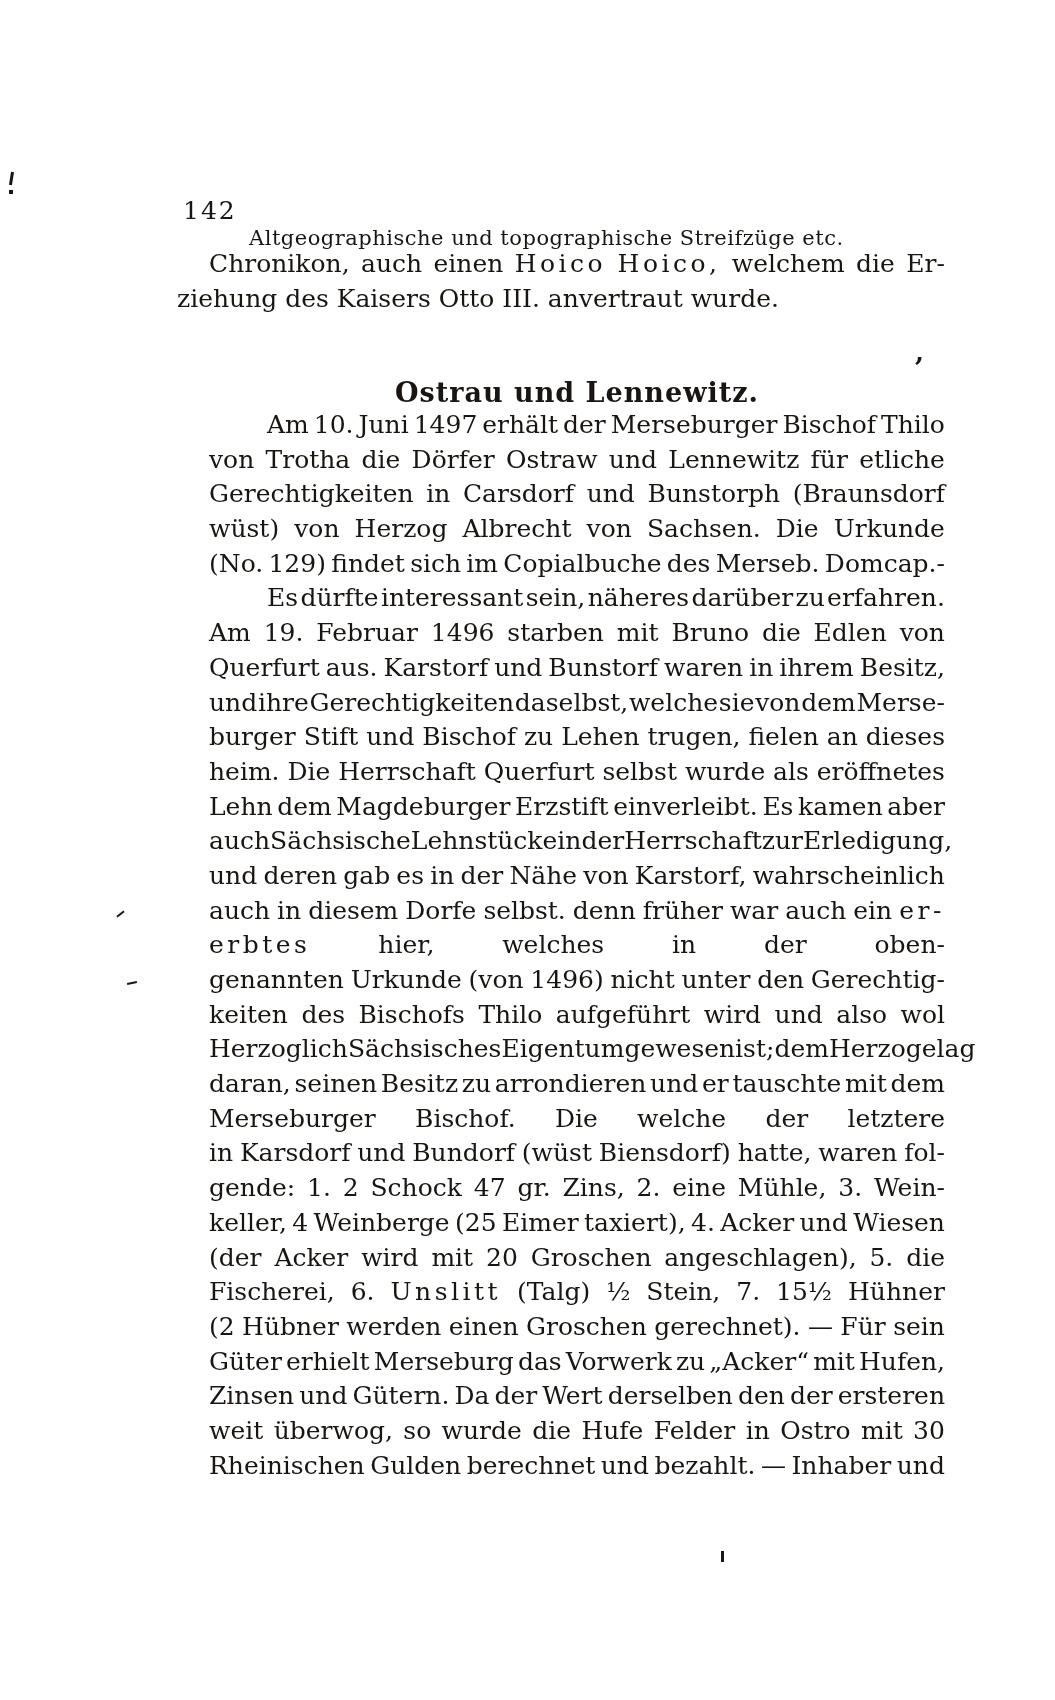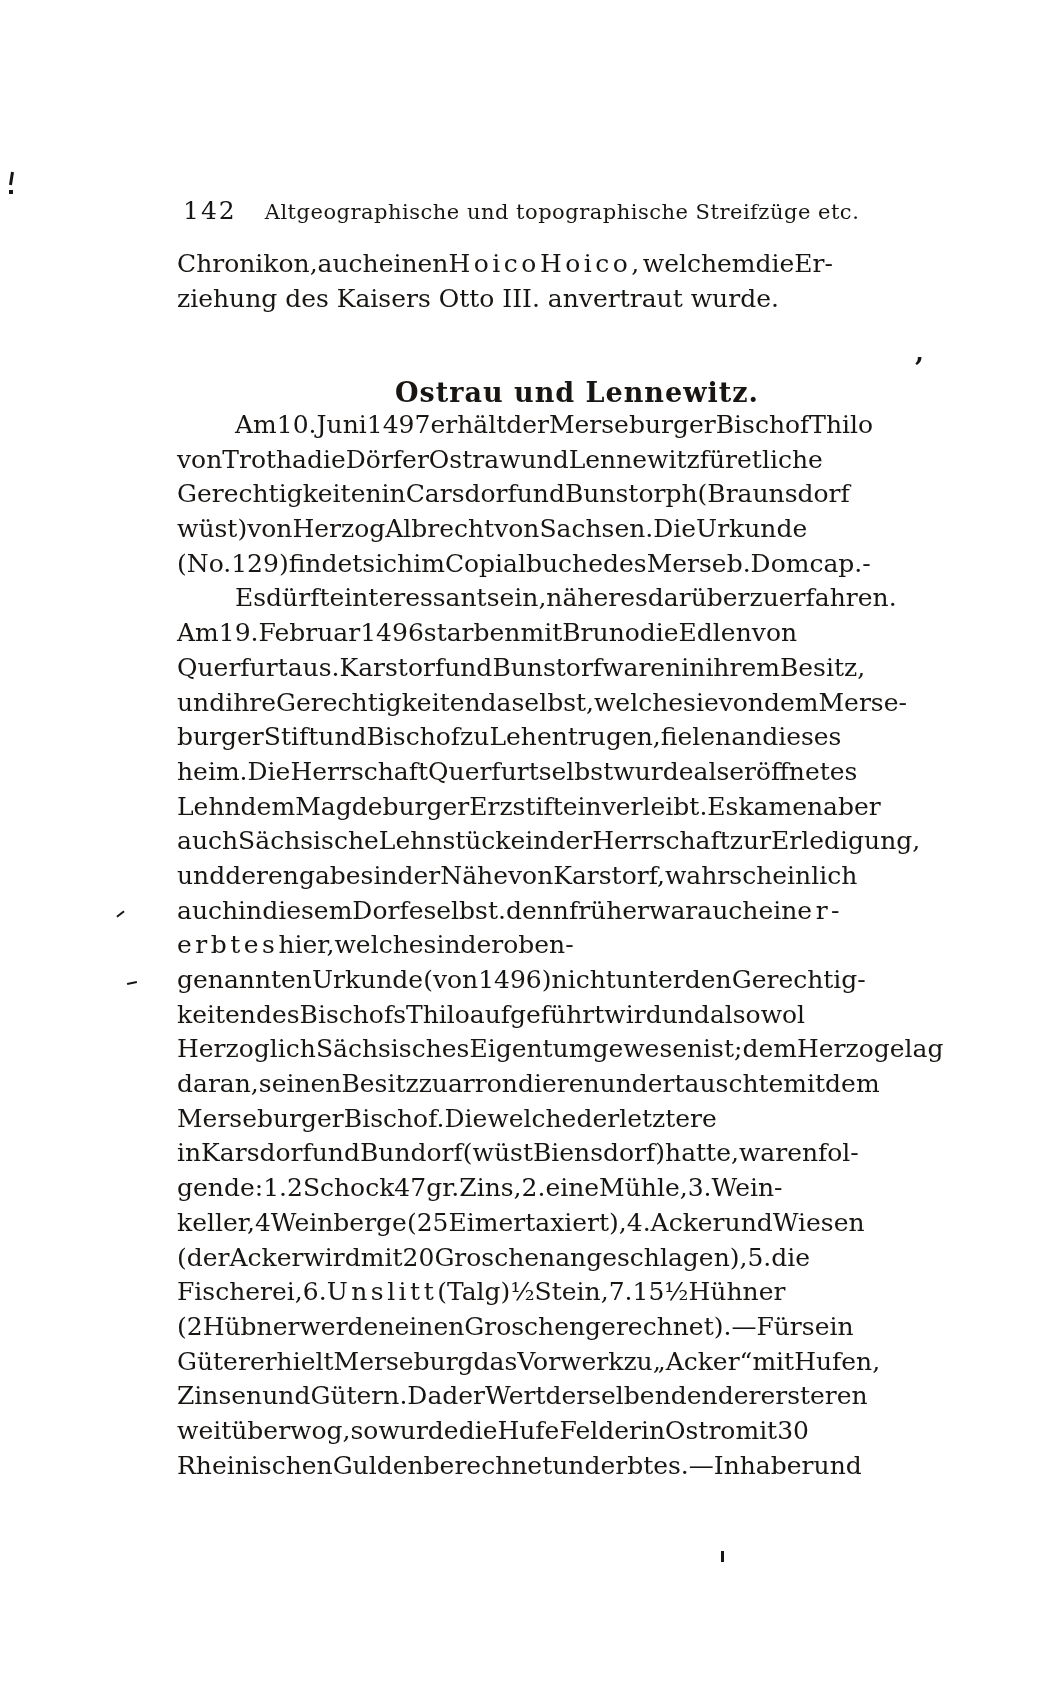--- a/index.html
+++ b/index.html
@@ -7,34 +7,34 @@
     position:relative;
     width:1055px;height:1700px;
     background:#ffffff;
     font-family:"DejaVu Serif","Liberation Serif",serif;
     color:#181512;
     overflow:hidden;
   }
   
   .running-header{
     position:absolute;left:183px;top:197px;width:768px;
-    display:flex;align-items:flex-end;
+    display:flex;align-items:flex-start;flex-direction:column;
   }
   .page-number{font-size:25px;line-height:28px;letter-spacing:2px;}
-  .running-title{font-size:21px;line-height:26px;margin-left:28px;letter-spacing:0.5px;}
+  .running-title{font-size:21px;line-height:26px;margin-left:66px;letter-spacing:0.5px;}
   
   .textblock{position:absolute;left:177px;width:768px;}
   .intro-block{top:247px;}
   .body-block{top:408px;}
   .tline{
     height:34.7px;line-height:34.7px;
     font-size:25px;
     white-space:nowrap;
   }
-  .tline.just{display:flex;}
+  .tline.just{display:flex;justify-content:space-between;margin-left:32px;}
   .tline.indent{padding-left:58px;}
   .tline span{display:inline-block;}
   .sperr{letter-spacing:0.14em;}
   
   .section-heading{
     position:absolute;left:177px;top:361px;width:768px;
     margin:16px;text-align:center;
     font-size:27px;line-height:32px;font-weight:bold;letter-spacing:1px;
   }
   .heading-apostrophe{
@@ -402,21 +402,21 @@
         <span>in</span>
         <span>Ostro</span>
         <span>mit</span>
         <span>30</span>
       </div>
       <div class="tline just">
         <span>Rheinischen</span>
         <span>Gulden</span>
         <span>berechnet</span>
         <span>und</span>
-        <span>erbtes.</span>
+        <span>bezahlt.</span>
         <span>—</span>
         <span>Inhaber</span>
         <span>und</span>
       </div>
     </div>
 
   <div class="speck speck-a" style="background: rgb(24, 21, 18);"></div>
   <div class="speck speck-b" style="background: rgb(24, 21, 18);"></div>
   <div class="speck speck-c" style="background: rgb(24, 21, 18);"></div>
   <div class="speck speck-d" style="background: rgb(24, 21, 18);"></div>

